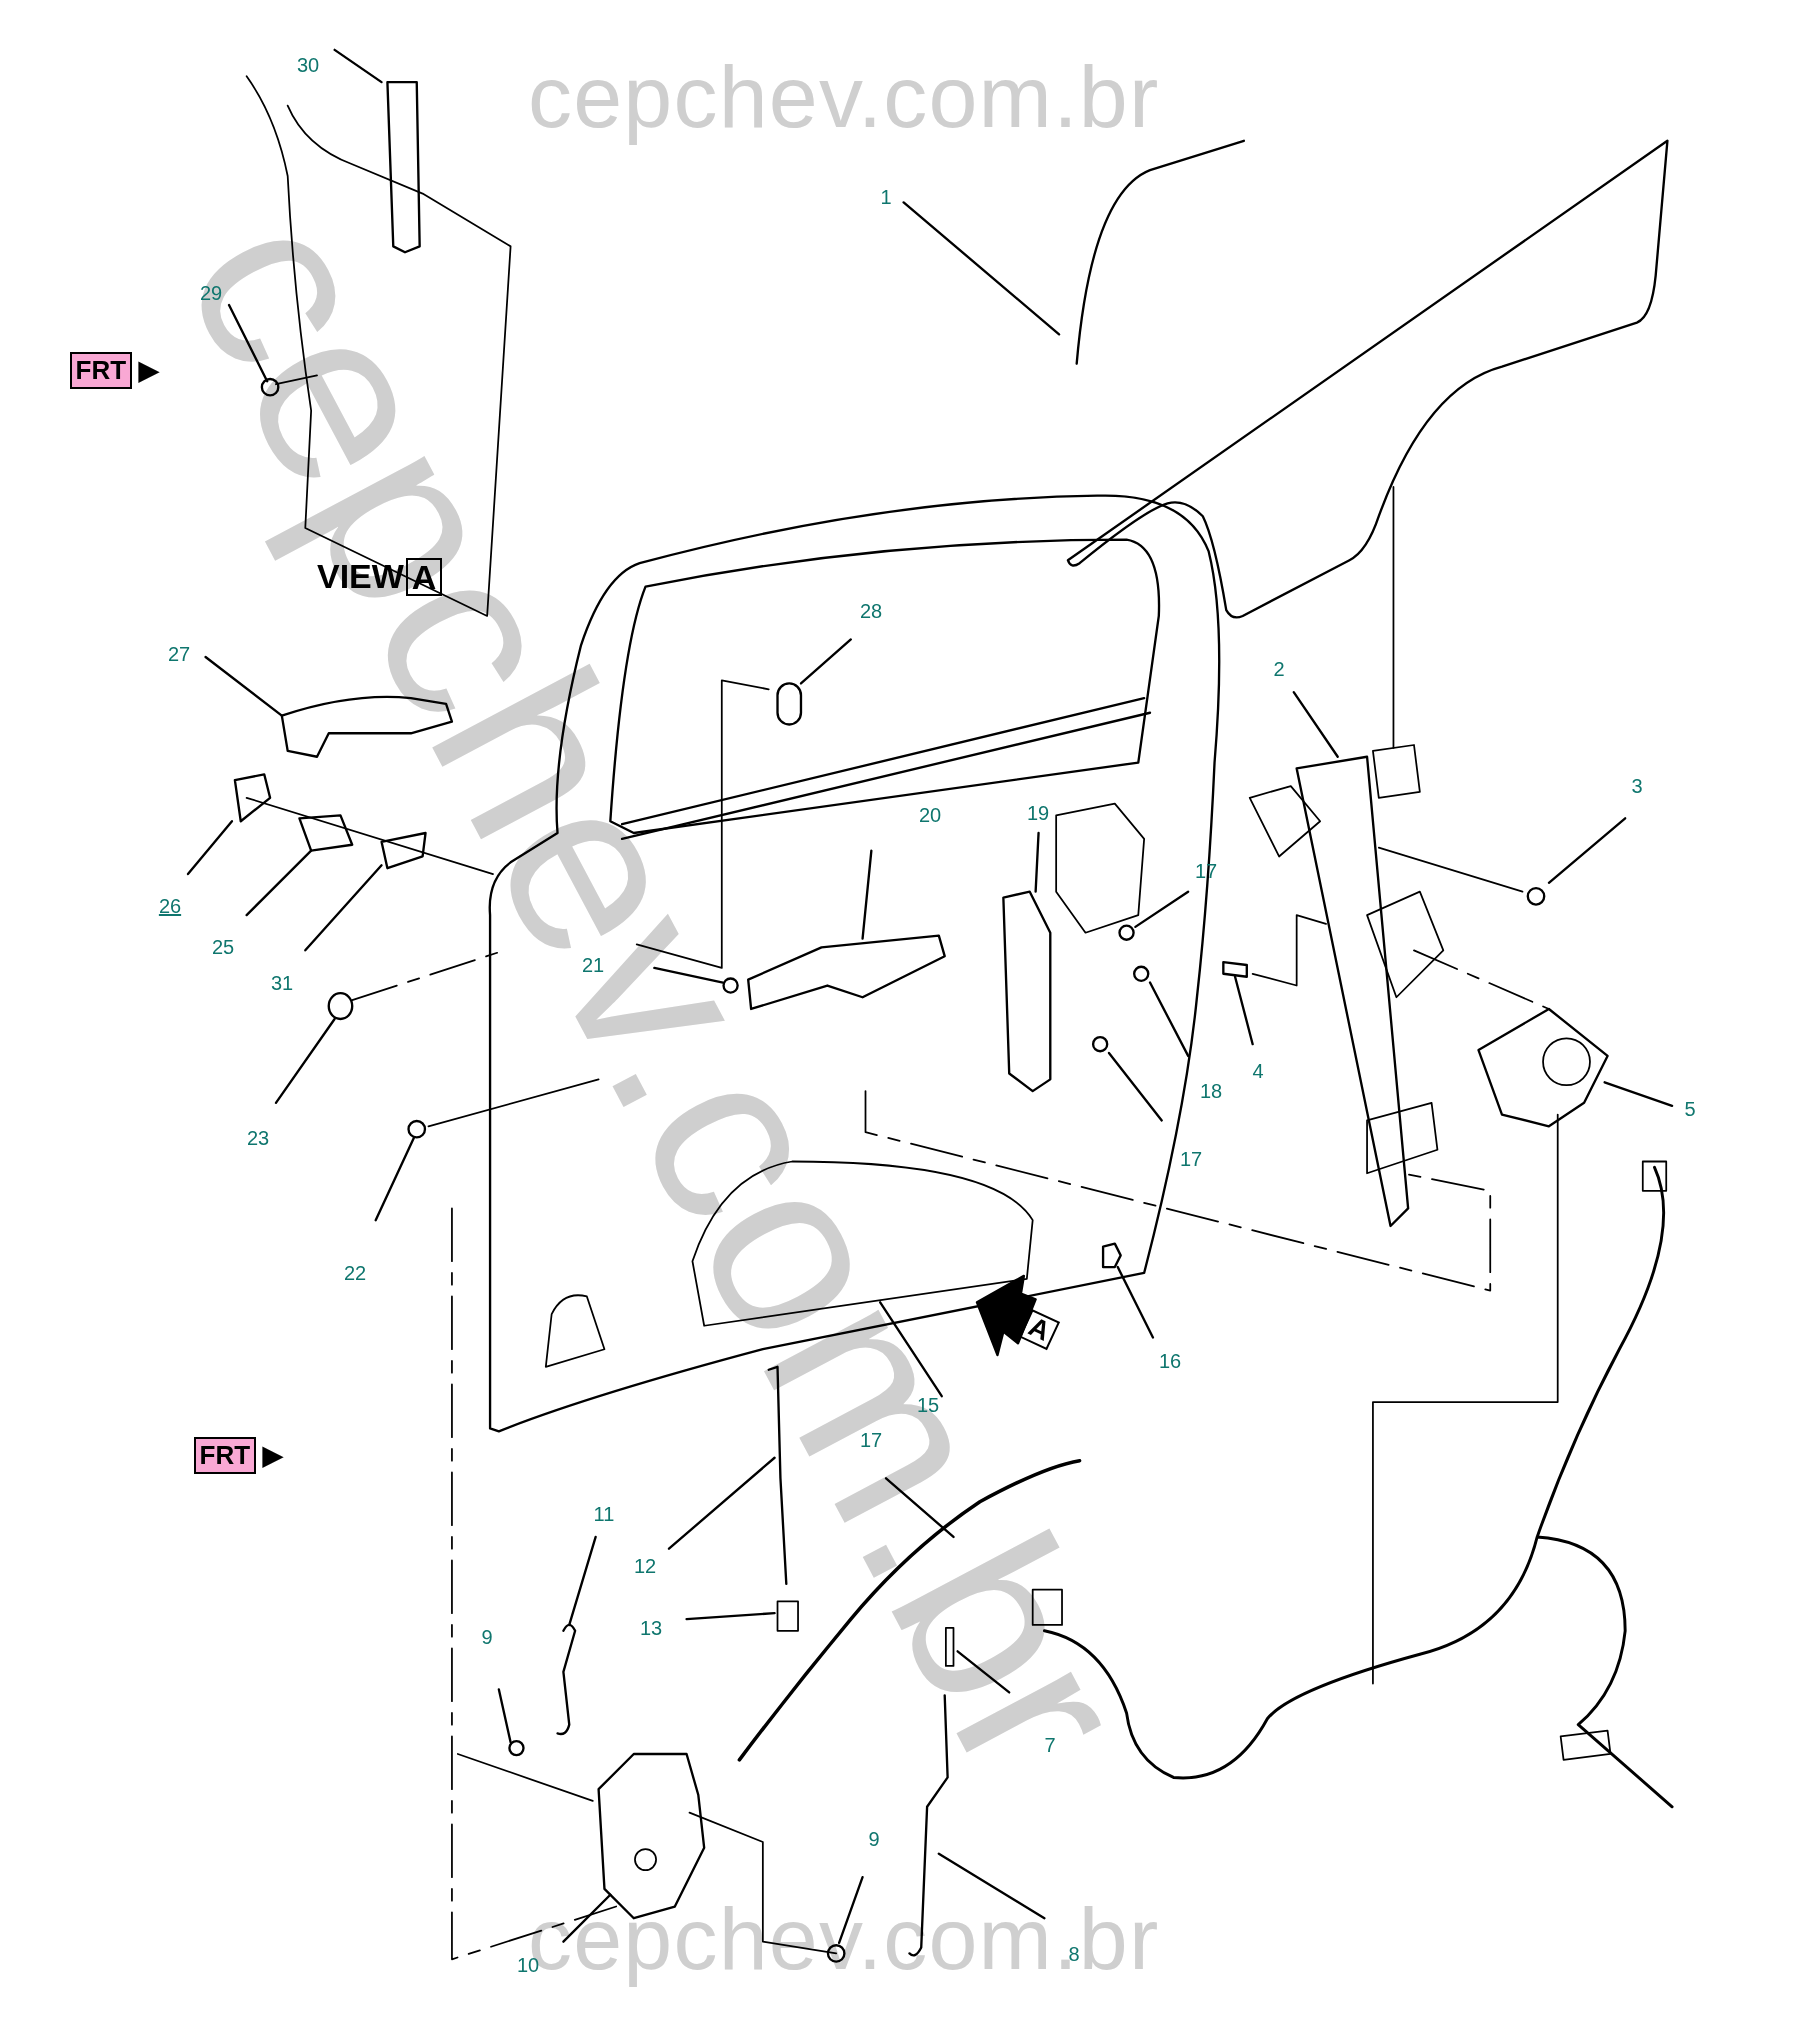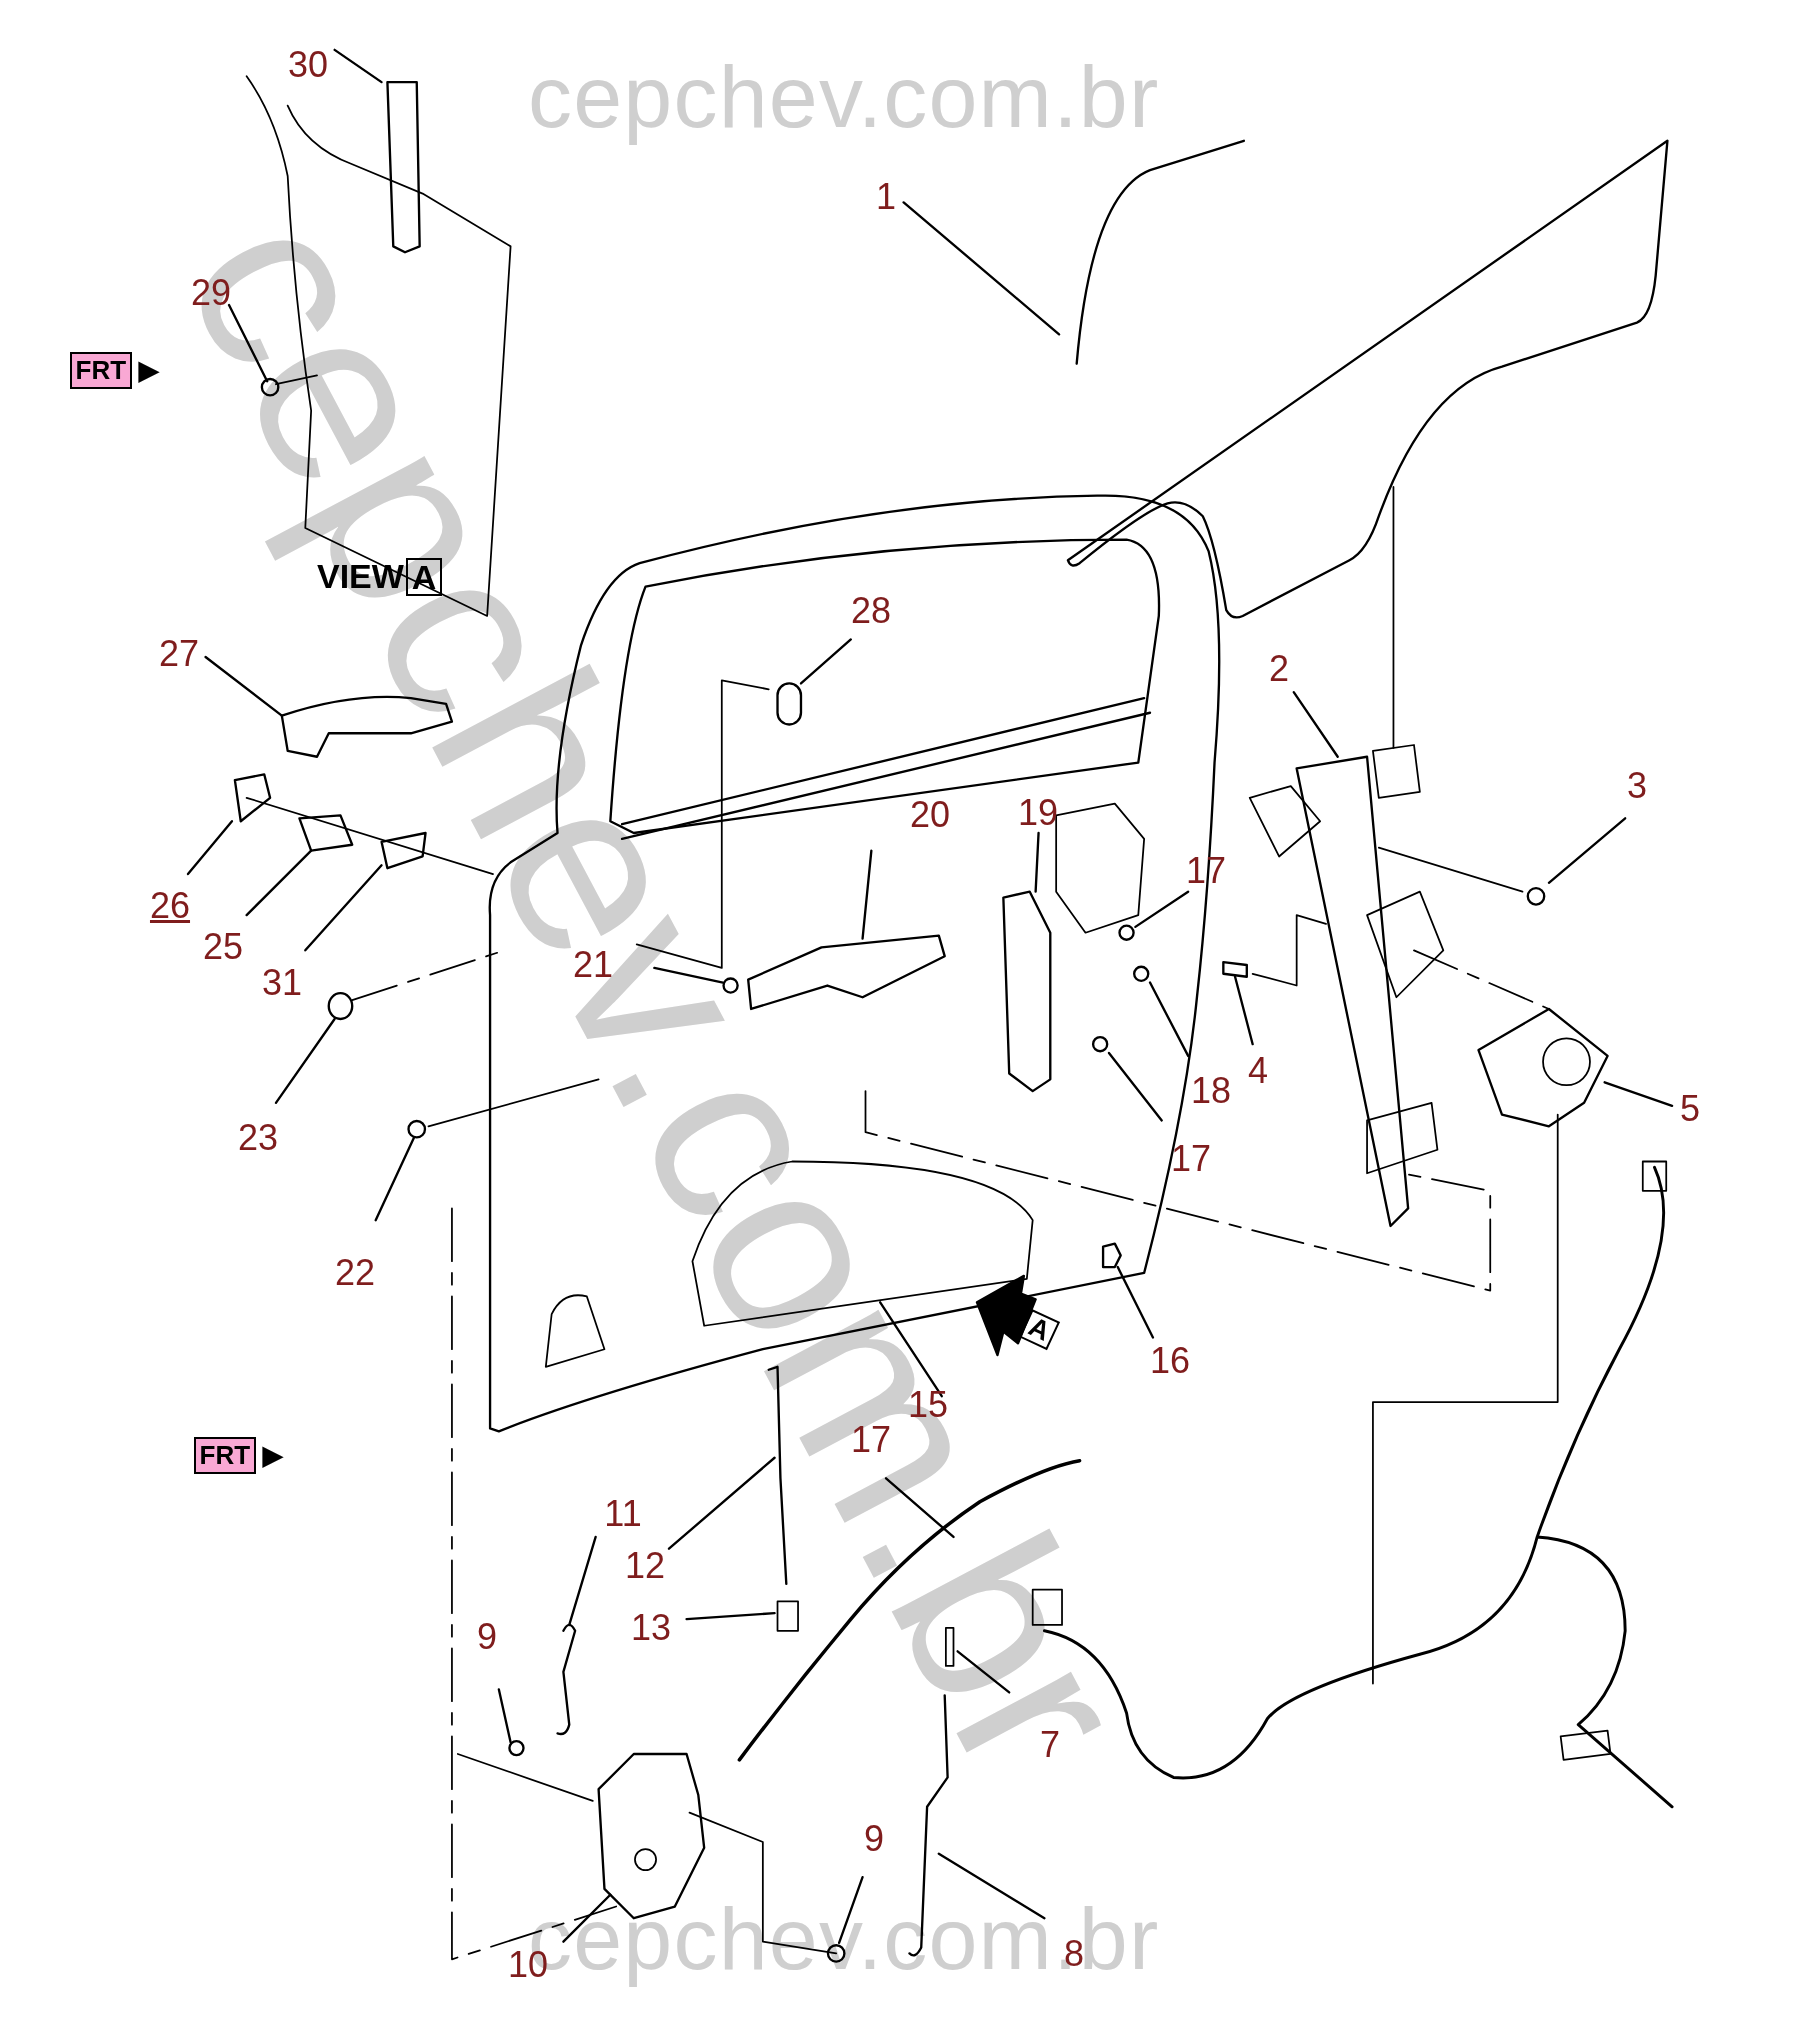--- a/index.html
+++ b/index.html
@@ -1,18 +1,18 @@
 <!DOCTYPE html>
 <html style="font-size:9.4px"><head>
 <meta charset="utf-8">
 <style>
   html, body { margin:0; padding:0; background:#ffffff; }
   body { width:1819px; height:2025px; position:relative; overflow:hidden; font-family:"Liberation Sans", sans-serif; }
   #diagram { position:absolute; left:0; top:0; width:1819px; height:2025px; }
-  .callout { position:absolute; font-family:"Liberation Sans", sans-serif; font-size:36px; color:#7f1d1d; line-height:1; transform:translate(-50%,-50%); white-space:nowrap; }
+  .callout { position:absolute; font-family:"Liberation Sans", sans-serif; font-size:20px; color:#0f766e; line-height:1; transform:translate(-50%,-50%); white-space:nowrap; }
   .watermark-h { position:absolute; font-family:"Liberation Sans", sans-serif; font-size:88px; color:#cfcfcf; line-height:1; letter-spacing:1.2px; }
   .watermark-diag { position:absolute; font-family:"Liberation Sans", sans-serif; font-size:246px; color:#cfcfcf; line-height:1; transform-origin:0 0; transform:rotate(62deg); white-space:nowrap; }
   .view-label { position:absolute; font-family:"Liberation Sans", sans-serif; font-size:34px; font-weight:bold; color:#000; display:flex; align-items:center; gap:2.3px; }
   .view-box { border:2.9px solid #000; padding:0 3.5px; line-height:1; font-weight:bold; }
   .frt { position:absolute; font-family:"Liberation Sans", sans-serif; font-weight:bold; font-size:26px; color:#000; }
   .frt-box { display:inline-block; border:2.3px solid #000; padding:1.2px 3.5px; background:#f9a8d4; }
 </style>
 </head>
 <body>
 
@@ -149,21 +149,21 @@
 <div class="callout" style="left:886px; top:197px;">1</div>
 <div class="callout" style="left:1279px; top:669px;">2</div>
 <div class="callout" style="left:1637px; top:786px;">3</div>
 <div class="callout" style="left:1258px; top:1071px;">4</div>
 <div class="callout" style="left:1690px; top:1109px;">5</div>
 <div class="callout" style="left:1050px; top:1745px;">7</div>
 <div class="callout" style="left:1074px; top:1954px;">8</div>
 <div class="callout" style="left:487px; top:1637px;">9</div>
 <div class="callout" style="left:874px; top:1839px;">9</div>
 <div class="callout" style="left:528px; top:1965px;">10</div>
-<div class="callout" style="left:604px; top:1514px;margin-left:19px;">11</div>
+<div class="callout" style="left:604px; top:1514px;">11</div>
 <div class="callout" style="left:645px; top:1566px;">12</div>
 <div class="callout" style="left:651px; top:1628px;">13</div>
 <div class="callout" style="left:871px; top:1440px;">17</div>
 <div class="callout" style="left:928px; top:1405px;">15</div>
 <div class="callout" style="left:1170px; top:1361px;">16</div>
 <div class="callout" style="left:1206px; top:871px;">17</div>
 <div class="callout" style="left:1191px; top:1159px;">17</div>
 <div class="callout" style="left:1211px; top:1091px;">18</div>
 <div class="callout" style="left:1038px; top:813px;">19</div>
 <div class="callout" style="left:930px; top:815px;">20</div>

